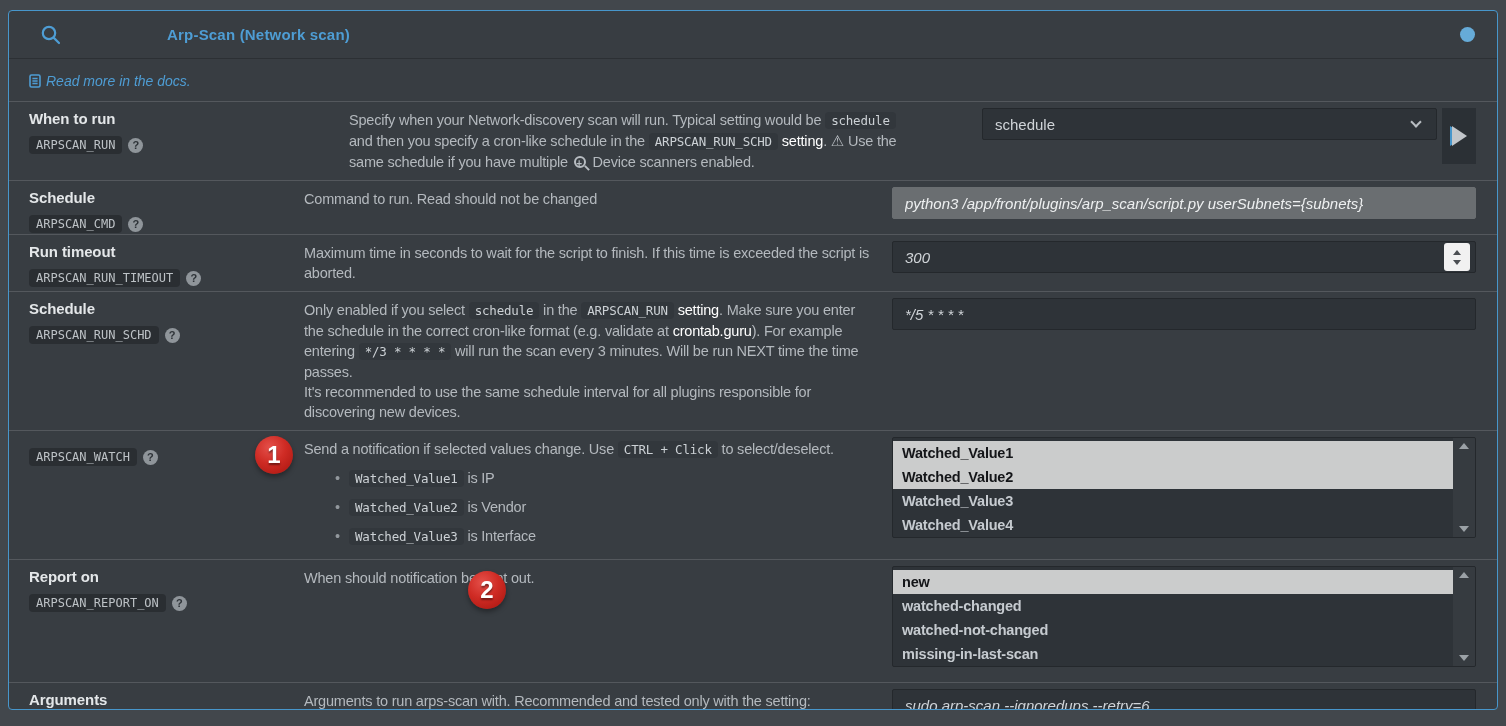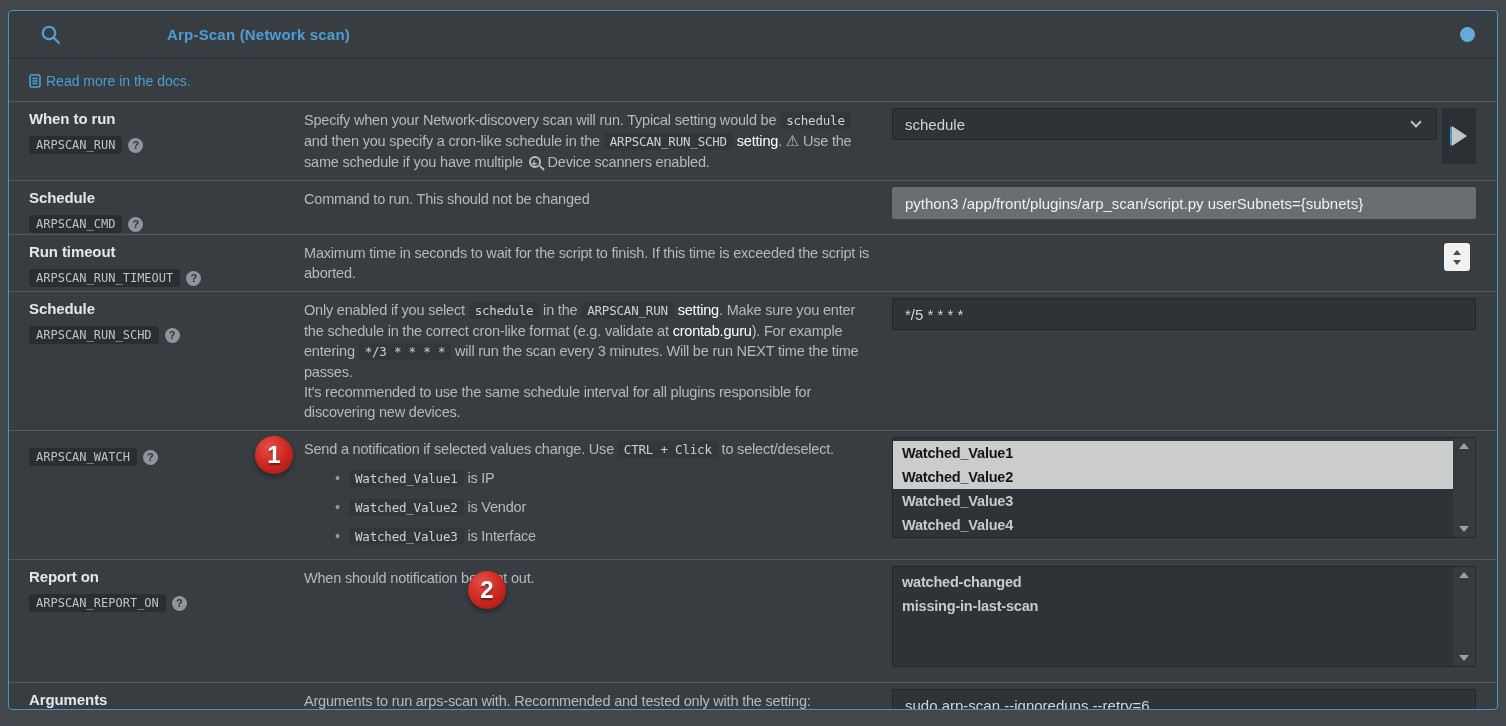--- a/index.html
+++ b/index.html
@@ -24,30 +24,30 @@
     display:flex; align-items:center;
     height:48px; padding:0 22px 0 30px;
     border-bottom:1px solid #2c3034;
   }
   .search-icon-wrap { width:24px; height:24px; display:flex; align-items:center; justify-content:center; }
   .card-title { margin-left:104px; font-size:15px; font-weight:bold; color:#4e9dd4; letter-spacing:.2px; }
   .status-dot { margin-left:auto; width:15px; height:15px; border-radius:50%; background:#66abd8; }
 
   
   .docs-row { padding:14px 20px 12px 20px; font-size:14px; color:#4e9dd4; display:flex; align-items:center; gap:5px; }
-  .docs-row a { color:#4e9dd4; text-decoration:none; }
+  .docs-row a { color:#4e9dd4; text-decoration:none;font-style:italic; }
 
   
   .settings-row {
     display:grid;
     grid-template-columns:275px 588px 1fr;
     border-top:1px solid #54585d;
     padding:0 0 0 20px;
   }
-  .row-when     { min-height:75px; }
+  .row-when     { min-height:75px;gap:45px; }
   .row-cmd      { min-height:54px; }
   .row-timeout  { min-height:55px; }
   .row-schedule { min-height:113px; }
   .row-watched  { min-height:127px; }
   .row-report   { min-height:123px; }
   .row-args     { min-height:54px; }
 
   .cell-label { padding-top:8px; }
   .setting-name { font-size:15px; font-weight:bold; color:#e4e7e9; letter-spacing:-.1px; }
   .code-badge-line { margin-top:9px; display:flex; align-items:center; gap:6px; }
@@ -82,21 +82,21 @@
   .desc-bullets li::before { content:"•"; position:absolute; left:-14px; color:#92989d; }
 
   .cell-control { padding:6px 21px 6px 0; position:relative; }
 
   .ui-input, .ui-select, .ui-multiselect {
     width:100%; background:#2e3338;
     border:1px solid #24282c; border-radius:2px;
     color:#d0d4d8; font-size:15px;
     font-family:"Liberation Sans", sans-serif;
   }
-  .ui-input { height:32px; padding:12px 12px; }
+  .ui-input { height:32px; padding:12px 12px;font-style:italic; }
   .ui-input.readonly { background:#6a6e71; border-color:#6a6e71; color:#eef0f1; }
 
   
   .select-line { display:flex; align-items:flex-start; }
   .ui-select { height:32px; padding:6px 12px; display:flex; align-items:center; justify-content:space-between; cursor:pointer; }
   .chevron-down { width:8px; height:8px; border-right:2px solid #b9bec3; border-bottom:2px solid #b9bec3;
     transform:rotate(45deg); margin:-4px 4px 0 0; }
   .run-button { flex:0 0 34px; height:56px; margin-left:5px; background:#2b3035;
     display:flex; align-items:center; justify-content:center; cursor:pointer; }
   .play-tri { width:0; height:0; border-left:15px solid #c2c6ca; border-top:10px solid transparent;
@@ -186,36 +186,37 @@
     </div>
 
     <div class="settings-row row-cmd">
       <div class="cell-label">
         <div class="setting-name">Schedule</div>
         <div class="code-badge-line">
           <span class="code-badge">ARPSCAN_CMD</span>
           <span class="help-icon">?</span>
         </div>
       </div>
-      <div class="cell-desc">Command to run. This should not be changed</div>
+      <div class="cell-desc">Command to run. Read should not be changed</div>
       <div class="cell-control">
         <input class="ui-input readonly" readonly="" value="python3 /app/front/plugins/arp_scan/script.py userSubnets={subnets}" style="">
       </div>
     </div>
 
     <div class="settings-row row-timeout">
       <div class="cell-label">
         <div class="setting-name">Run timeout</div>
         <div class="code-badge-line">
           <span class="code-badge">ARPSCAN_RUN_TIMEOUT</span>
           <span class="help-icon">?</span>
         </div>
       </div>
       <div class="cell-desc">Maximum time in seconds to wait for the script to finish. If this time is exceeded the script is aborted.</div>
       <div class="cell-control number-wrap">
+        <input class="ui-input" value="300" style="">
         <span class="spinner">
           <span class="tri-up"></span>
           <span class="tri-down"></span>
         </span>
       </div>
     </div>
 
     <div class="settings-row row-schedule">
       <div class="cell-label">
         <div class="setting-name">Schedule</div>
@@ -263,21 +264,23 @@
         <div class="setting-name">Report on</div>
         <div class="code-badge-line">
           <span class="code-badge">ARPSCAN_REPORT_ON</span>
           <span class="help-icon">?</span>
         </div>
       </div>
       <div class="cell-desc">When should notification be sent out.</div>
       <div class="cell-control">
         <div class="ui-multiselect">
           <div class="ms-list">
+              <div class="ms-option selected">new</div>
               <div class="ms-option">watched-changed</div>
+              <div class="ms-option">watched-not-changed</div>
               <div class="ms-option">missing-in-last-scan</div>
             </div>
           <div class="ms-scroll">
             <span class="ms-tri-up"></span>
             <span class="ms-tri-down"></span>
           </div>
         </div>
       </div>
     </div>
 

